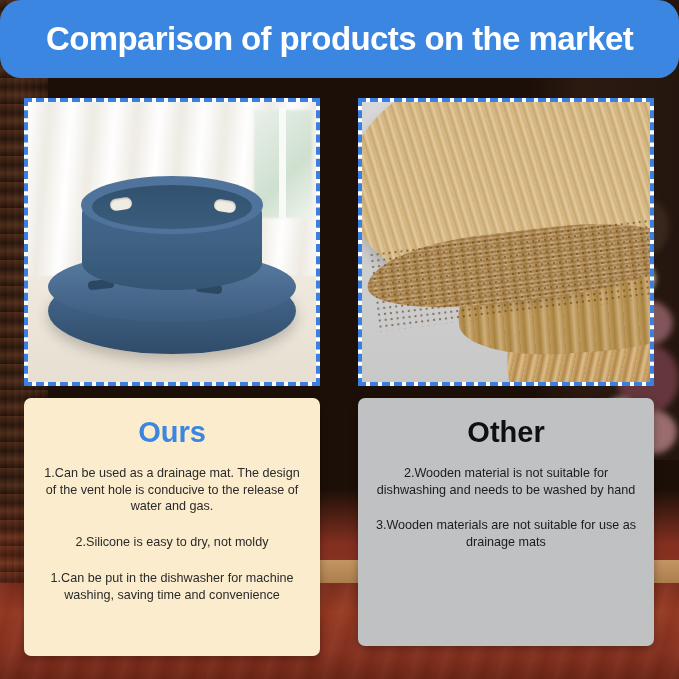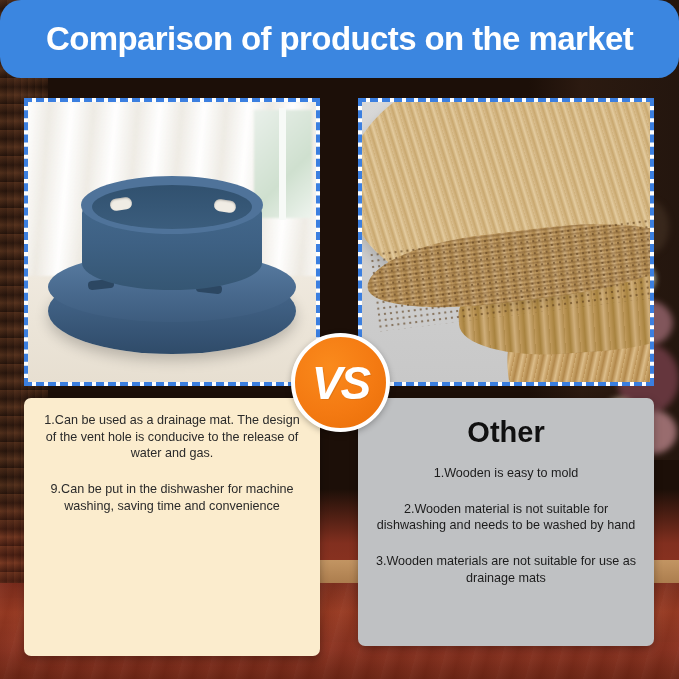--- a/index.html
+++ b/index.html
@@ -390,33 +390,31 @@
   <div class="img-frame right">
     <div class="photo photo-right">
       <div class="bamboo-second"></div>
       <div class="bamboo-under"></div>
       <div class="bamboo-top"></div>
       <div class="bamboo-edge"></div>
       <div class="bamboo-speckle"></div>
     </div>
   </div>
 
-  <div class="vs-badge">
-    <span class="vs-text">VS</span>
-  </div>
 
   <div class="panel ours">
+    <div class="panel-title">Ours</div>
     <ul class="panel-list">
       <li class="panel-item">1.Can be used as a drainage mat. The design of the vent hole is conducive to the release of water and gas.</li>
-      <li class="panel-item">9.Can be put in the dishwasher for machine washing, saving time and convenience</li>
+      <li class="panel-item">2.Silicone is easy to dry, not moldy</li>
+      <li class="panel-item">1.Can be put in the dishwasher for machine washing, saving time and convenience</li>
     </ul>
   </div>
 
   <div class="panel other">
     <div class="panel-title">Other</div>
     <ul class="panel-list">
-      <li class="panel-item">1.Wooden is easy to mold</li>
       <li class="panel-item">2.Wooden material is not suitable for dishwashing and needs to be washed by hand</li>
       <li class="panel-item">3.Wooden materials are not suitable for use as drainage mats</li>
     </ul>
   </div>
 
 </div>
 
 </body></html>

